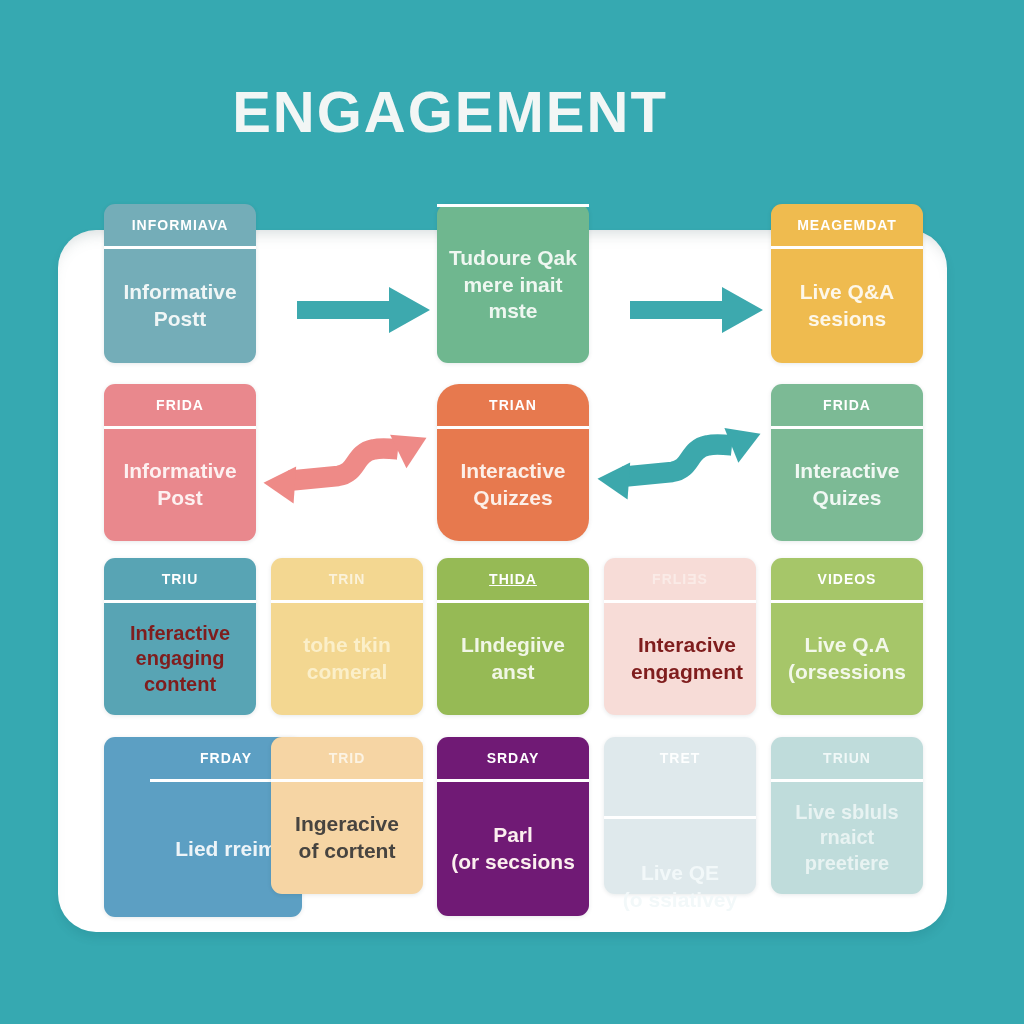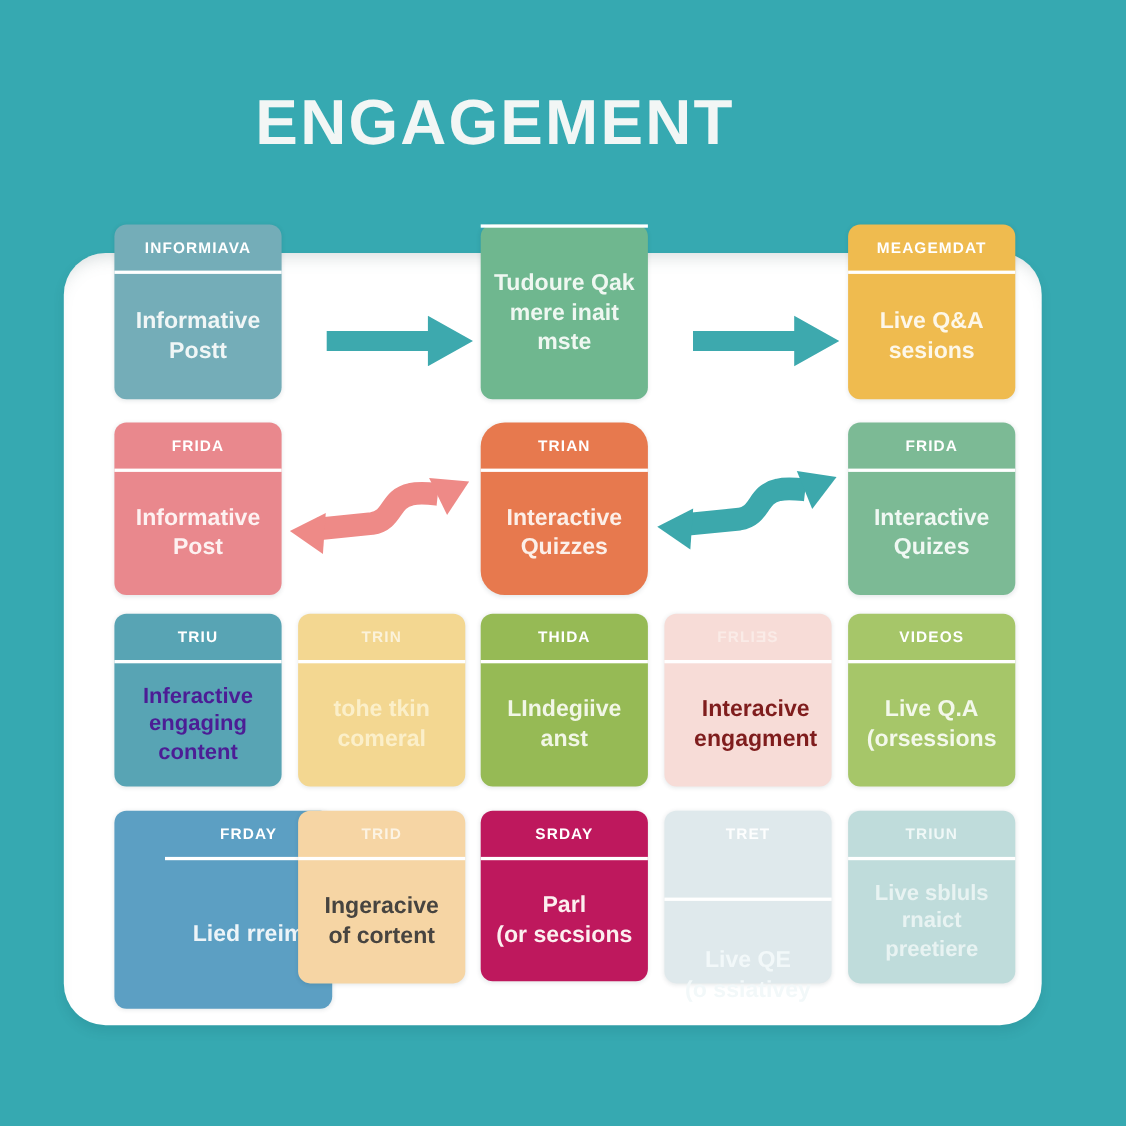--- a/index.html
+++ b/index.html
@@ -106,34 +106,34 @@
 <div class="card" style="left: 771px; top: 384px; width: 152px; height: 157px; background: rgb(124, 186, 149);">
   <div class="card-header" style="color: rgb(255, 255, 255);">FRIDA</div>
   <div class="card-divider"></div>
   <div class="card-body" style="color: rgb(240, 248, 243);">Interactive
 Quizes</div>
 </div>
 
 <div class="card" style="left: 104px; top: 558px; width: 152px; height: 157px; background: rgb(88, 164, 180);">
   <div class="card-header" style="color: rgb(255, 255, 255);">TRIU</div>
   <div class="card-divider"></div>
-  <div class="card-body" style="font-size: 20px; color: #4c1d95;">Inferactive
+  <div class="card-body" style="font-size: 20px; color: #7f1d1d;">Inferactive
 engaging
 content</div>
 </div>
 
 <div class="card" style="left: 271px; top: 558px; width: 152px; height: 157px; background: rgb(243, 215, 145);">
   <div class="card-header" style="color: rgb(251, 242, 218);">TRIN</div>
   <div class="card-divider"></div>
   <div class="card-body" style="color: rgb(251, 239, 201);">tohe tkin
 comeral</div>
 </div>
 
 <div class="card" style="left: 437px; top: 558px; width: 152px; height: 157px; background: rgb(150, 186, 85);">
-  <div class="card-header" style="color: rgb(255, 255, 255);">THIDA</div>
+  <div class="card-header" style="color: rgb(255, 255, 255); text-decoration: underline;">THIDA</div>
   <div class="card-divider"></div>
   <div class="card-body" style="color: rgb(241, 246, 230);">LIndegiive
 anst</div>
 </div>
 
 <div class="card" style="left: 604px; top: 558px; width: 152px; height: 157px; background: rgb(247, 220, 215);">
   <div class="card-header" style="color: rgb(250, 235, 231);">FRLIƎS</div>
   <div class="card-divider"></div>
   <div class="card-body" style="color: #7f1d1d; padding-left: 20px;">Interacive
 engagment</div>
@@ -152,21 +152,21 @@
   <div class="card-body" style="color: rgb(237, 244, 248);">Lied rreim</div>
 </div>
 
 <div class="card" style="left: 271px; top: 737px; width: 152px; height: 157px; background: rgb(246, 213, 164);">
   <div class="card-header" style="color: rgb(252, 243, 227);">TRID</div>
   <div class="card-divider"></div>
   <div class="card-body" style="color: rgb(71, 68, 64);">Ingeracive
 of cortent</div>
 </div>
 
-<div class="card" style="left: 437px; top: 737px; width: 152px; height: 155px; background: #be185d;">
+<div class="card" style="left: 437px; top: 737px; width: 152px; height: 179px; background: #701a75;">
   <div class="card-header" style="color: rgb(255, 255, 255);">SRDAY</div>
   <div class="card-divider"></div>
   <div class="card-body" style="color: rgb(252, 239, 239);">Parl
 (or secsions</div>
 </div>
 
 <div class="card" style="left: 604px; top: 737px; width: 152px; height: 157px; background: rgb(223, 233, 236); gap: 37px;">
   <div class="card-header" style="color: rgb(253, 254, 254);">TRET</div>
   <div class="card-divider"></div>
   <div class="card-body" style="color: rgb(242, 248, 249);">Live QE

